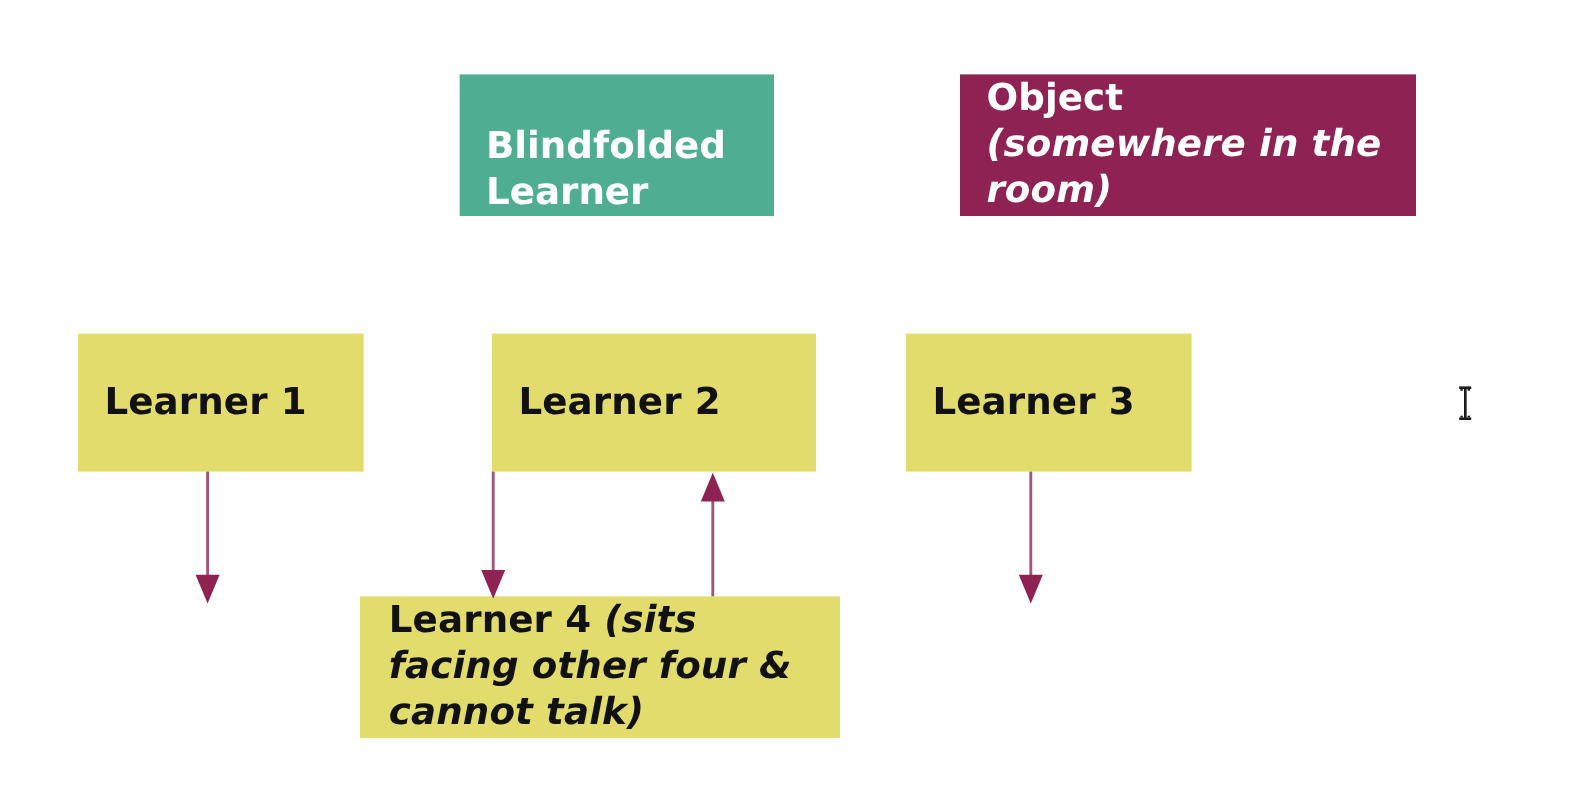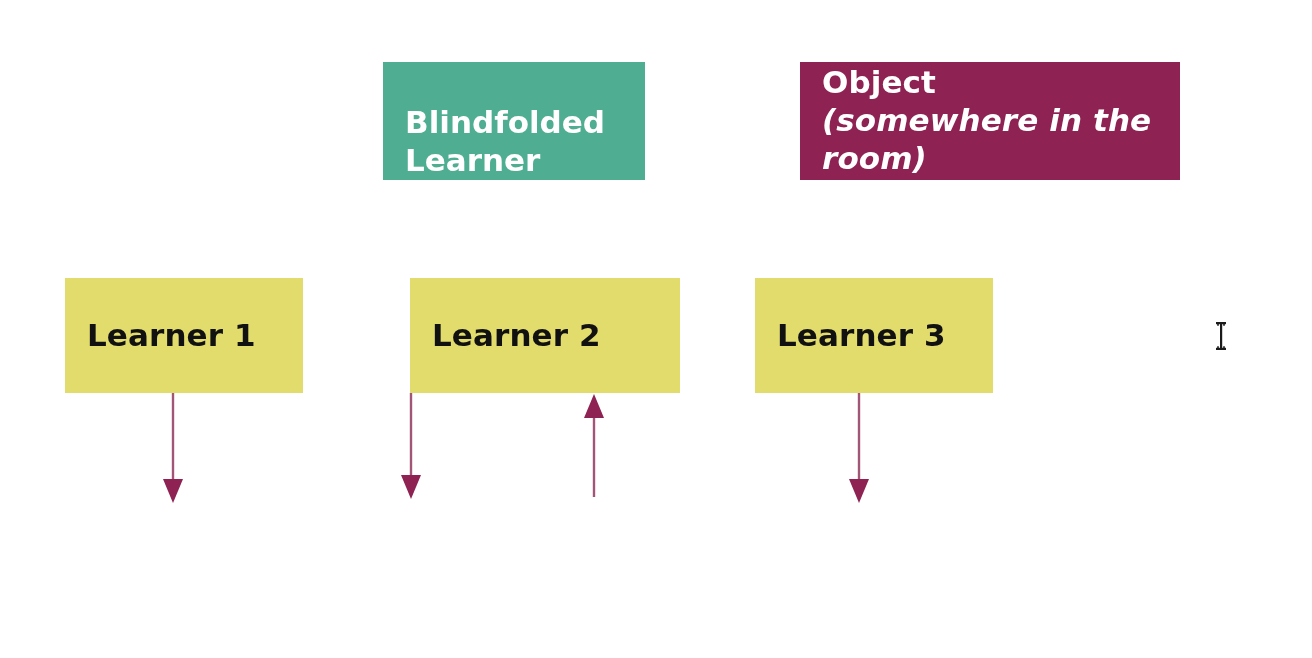--- a/index.html
+++ b/index.html
@@ -92,20 +92,26 @@
   </div>
 
   <div class="box box-yellow" style="left:410px; top:278px; width:270px; height:115px;">
     <div class="box-text">Learner 2</div>
   </div>
 
   <div class="box box-yellow" style="left:740px; top:278px; width:238px; height:115px;margin-left:15px;">
     <div class="box-text">Learner 3</div>
   </div>
 
+  <div class="box box-yellow" style="left:300px; top:497px; width:400px; height:118px; padding:0 24px;">
+    <div class="box-text">
+      <span>Learner 4</span>
+      <span class="note">(sits facing other four &amp; cannot talk)</span>
+    </div>
+  </div>
 
   <div class="arrow" style="left:160px; top:393px;">
     <svg width="26" height="115" viewBox="0 0 26 115">
       <line class="arrow-line" x1="13" y1="0" x2="13" y2="92"></line>
       <polygon class="arrow-head" points="13,110 3,86 23,86"></polygon>
     </svg>
   </div>
 
   <div class="arrow" style="left:398px; top:393px;">
     <svg width="26" height="110" viewBox="0 0 26 110">

